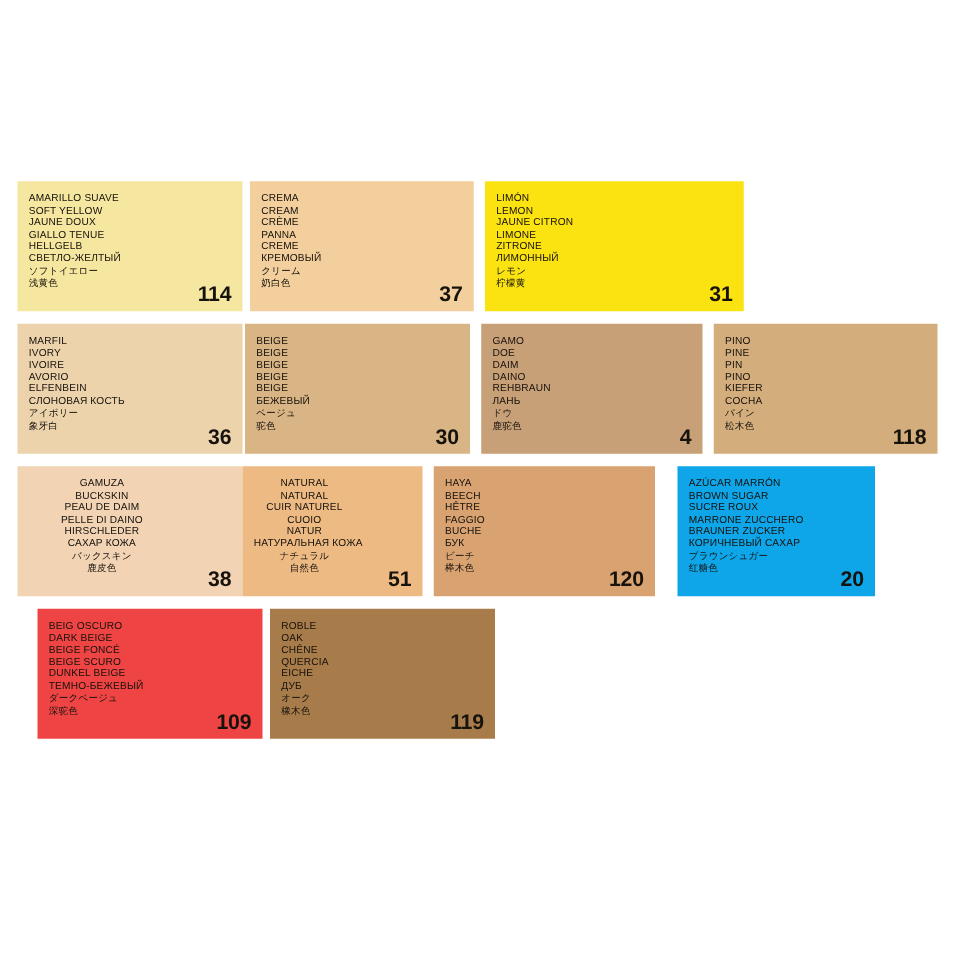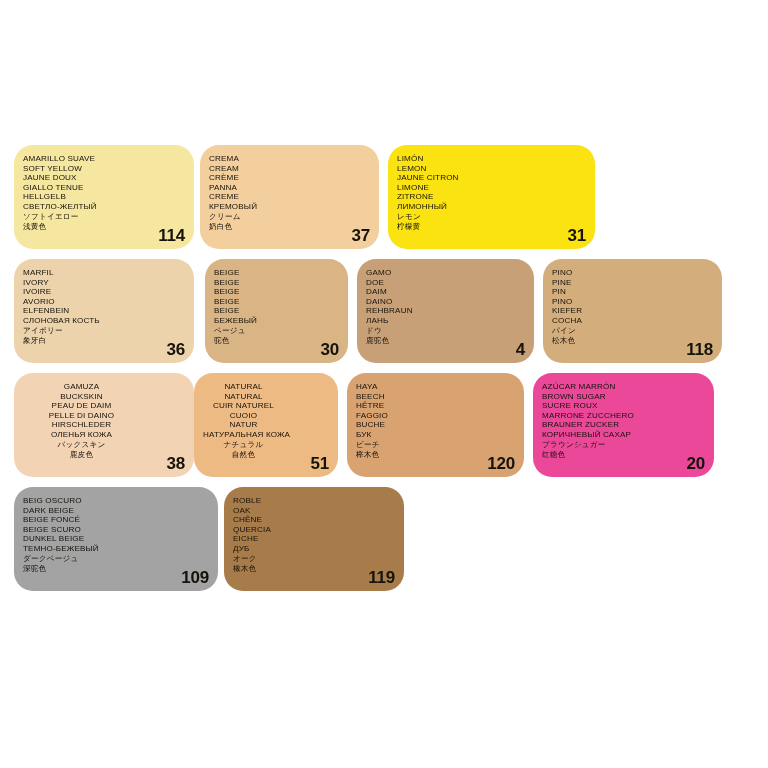--- a/index.html
+++ b/index.html
@@ -28,21 +28,21 @@
   }
   .swatch-row {
     display: flex;
     align-items: flex-start;
     margin-bottom: 10px;
     height: 104px;
   }
   .swatch-card {
     position: relative;
     height: 104px;
-    border-radius: 19px;
+    border-radius: 0;
     box-sizing: border-box;
     overflow: hidden;
     flex: none;
   }
   .names {
     position: absolute;
     left: 9px;
     top: 9px;
     right: 54px;
   }
@@ -125,21 +125,21 @@
             <div class="name-line">IVORY</div>
             <div class="name-line">IVOIRE</div>
             <div class="name-line">AVORIO</div>
             <div class="name-line">ELFENBEIN</div>
             <div class="name-line">СЛОНОВАЯ КОСТЬ</div>
             <div class="name-line cjk">アイボリー</div>
             <div class="name-line cjk">象牙白</div>
           </div>
           <div class="code">36</div>
         </div>
-        <div class="swatch-card" style="width: 143px; background: rgb(217, 180, 133); margin-left: 11px;">
+        <div class="swatch-card" style="width: 180px; background: rgb(217, 180, 133); margin-left: 2px;">
           <div class="names">
             <div class="name-line">BEIGE</div>
             <div class="name-line">BEIGE</div>
             <div class="name-line">BEIGE</div>
             <div class="name-line">BEIGE</div>
             <div class="name-line">BEIGE</div>
             <div class="name-line">БЕЖЕВЫЙ</div>
             <div class="name-line cjk">ベージュ</div>
             <div class="name-line cjk">驼色</div>
           </div>
@@ -173,21 +173,21 @@
         </div>
       </div>
       <div class="swatch-row">
         <div class="swatch-card" style="width: 180px; background: rgb(242, 211, 180); text-align: center;">
           <div class="names">
             <div class="name-line">GAMUZA</div>
             <div class="name-line">BUCKSKIN</div>
             <div class="name-line">PEAU DE DAIM</div>
             <div class="name-line">PELLE DI DAINO</div>
             <div class="name-line">HIRSCHLEDER</div>
-            <div class="name-line">ОЛЕНЬЯ КОЖА</div>
+            <div class="name-line">САХАР КОЖА</div>
             <div class="name-line cjk">バックスキン</div>
             <div class="name-line cjk">鹿皮色</div>
           </div>
           <div class="code">38</div>
         </div>
         <div class="swatch-card" style="width: 144px; background: rgb(238, 186, 132); margin-left: 0; text-align: center;">
           <div class="names">
             <div class="name-line">NATURAL</div>
             <div class="name-line">NATURAL</div>
             <div class="name-line">CUIR NATUREL</div>
@@ -205,36 +205,36 @@
             <div class="name-line">BEECH</div>
             <div class="name-line">HÊTRE</div>
             <div class="name-line">FAGGIO</div>
             <div class="name-line">BUCHE</div>
             <div class="name-line">БУК</div>
             <div class="name-line cjk">ビーチ</div>
             <div class="name-line cjk">榉木色</div>
           </div>
           <div class="code">120</div>
         </div>
-        <div class="swatch-card" style="width: 181px; background: #ec4899; margin-left: 9px;">
+        <div class="swatch-card" style="width: 158px; background: #0ea5e9; margin-left: 18px;">
           <div class="names">
             <div class="name-line">AZÚCAR MARRÓN</div>
             <div class="name-line">BROWN SUGAR</div>
             <div class="name-line">SUCRE ROUX</div>
             <div class="name-line">MARRONE ZUCCHERO</div>
             <div class="name-line">BRAUNER ZUCKER</div>
             <div class="name-line">КОРИЧНЕВЫЙ САХАР</div>
             <div class="name-line cjk">ブラウンシュガー</div>
             <div class="name-line cjk">红糖色</div>
           </div>
           <div class="code">20</div>
         </div>
       </div>
       <div class="swatch-row">
-        <div class="swatch-card" style="width: 204px; background: #a3a3a3;">
+        <div class="swatch-card" style="width: 180px; background: #ef4444; margin-left: 16px;">
           <div class="names">
             <div class="name-line">BEIG OSCURO</div>
             <div class="name-line">DARK BEIGE</div>
             <div class="name-line">BEIGE FONCÉ</div>
             <div class="name-line">BEIGE SCURO</div>
             <div class="name-line">DUNKEL BEIGE</div>
             <div class="name-line">ТЕМНО-БЕЖЕВЫЙ</div>
             <div class="name-line cjk">ダークベージュ</div>
             <div class="name-line cjk">深驼色</div>
           </div>

